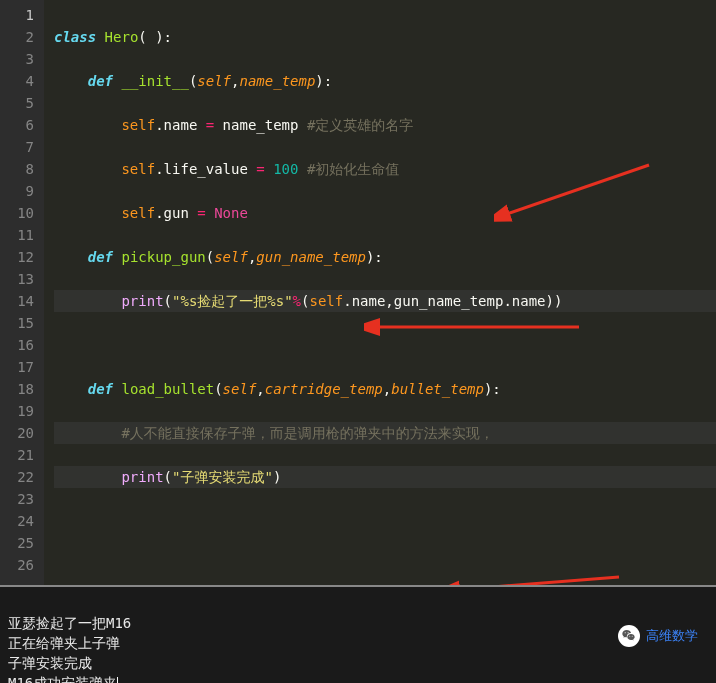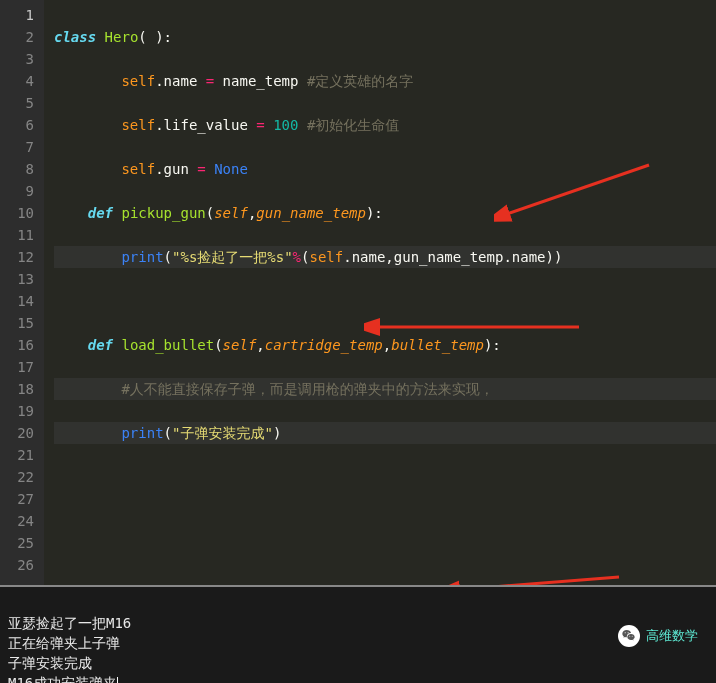--- a/index.html
+++ b/index.html
@@ -40,23 +40,23 @@
 .code .line { display: block; }
 .code .line.highlight { background: rgba(60,60,60,0.5); }
 .kw { color: #66d9ef; font-style: italic; font-weight: bold; }
 .cls { color: #a6e22e; }
 .fn { color: #a6e22e; }
 .param { color: #fd971f; font-style: italic; }
 .self { color: #fd971f; }
 .op { color: #f92672; }
 .str { color: #e6db74; }
 .num { color: #14b8a6; }
-.const { color: #3b82f6; }
+.const { color: #ec4899; }
 .cmt { color: #75715e; }
-.call { color: #3b82f6; }
+.call { color: #f0abfc; }
 .plain { color: #f8f8f2; }
 .punc { color: #f8f8f2; }
 
 .console {
   background: #1a1a1a;
   color: #e8e8e8;
   border-top: 2px solid #888;
   padding: 6px 8px;
   line-height: 20px;
   font-size: 14px;
@@ -71,21 +71,21 @@
 }
 .arrow svg { display: block; }
 
 .watermark {
   position: absolute;
   right: 18px;
   bottom: 36px;
   display: flex;
   align-items: center;
   gap: 6px;
-  color: #5eead4;
+  color: #3b82f6;
   font-size: 13px;
   font-family: sans-serif;
 }
 .wechat-icon {
   width: 22px;
   height: 22px;
   background: #fff;
   border-radius: 50%;
   display: flex;
   align-items: center;
@@ -114,27 +114,28 @@
     <span class="ln">13</span>
     <span class="ln">14</span>
     <span class="ln">15</span>
     <span class="ln">16</span>
     <span class="ln">17</span>
     <span class="ln">18</span>
     <span class="ln">19</span>
     <span class="ln">20</span>
     <span class="ln">21</span>
     <span class="ln">22</span>
-    <span class="ln">27</span>
+    <span class="ln">23</span>
     <span class="ln">24</span>
     <span class="ln">25</span>
     <span class="ln">26</span>
   </div>
   <div class="code">
 <span class="line"><span class="kw">class</span><span class="punc"> </span><span class="cls">Hero</span><span class="punc">( ):</span></span>
+<span class="line">    <span class="kw">def</span><span class="punc"> </span><span class="fn">__init__</span><span class="punc">(</span><span class="param">self</span><span class="punc">,</span><span class="param">name_temp</span><span class="punc">):</span></span>
 <span class="line">        <span class="self">self</span><span class="punc">.</span><span class="plain">name</span><span class="op"> = </span><span class="plain">name_temp</span><span class="punc"> </span><span class="cmt">#定义英雄的名字</span></span>
 <span class="line">        <span class="self">self</span><span class="punc">.</span><span class="plain">life_value</span><span class="op"> = </span><span class="num">100</span><span class="punc"> </span><span class="cmt">#初始化生命值</span></span>
 <span class="line">        <span class="self">self</span><span class="punc">.</span><span class="plain">gun</span><span class="op"> = </span><span class="const">None</span></span>
 <span class="line">    <span class="kw">def</span><span class="punc"> </span><span class="fn">pickup_gun</span><span class="punc">(</span><span class="param">self</span><span class="punc">,</span><span class="param">gun_name_temp</span><span class="punc">):</span></span>
 <span class="line highlight">        <span class="call">print</span><span class="punc">(</span><span class="str">"%s捡起了一把%s"</span><span class="op">%</span><span class="punc">(</span><span class="self">self</span><span class="punc">.</span><span class="plain">name</span><span class="punc">,</span><span class="plain">gun_name_temp</span><span class="punc">.</span><span class="plain">name</span><span class="punc">))</span></span>
 <span class="line"> </span>
 <span class="line">    <span class="kw">def</span><span class="punc"> </span><span class="fn">load_bullet</span><span class="punc">(</span><span class="param">self</span><span class="punc">,</span><span class="param">cartridge_temp</span><span class="punc">,</span><span class="param">bullet_temp</span><span class="punc">):</span></span>
 <span class="line highlight">        <span class="cmt">#人不能直接保存子弹，而是调用枪的弹夹中的方法来实现，</span></span>
 <span class="line highlight">        <span class="call">print</span><span class="punc">(</span><span class="str">"子弹安装完成"</span><span class="punc">)</span></span>
 

